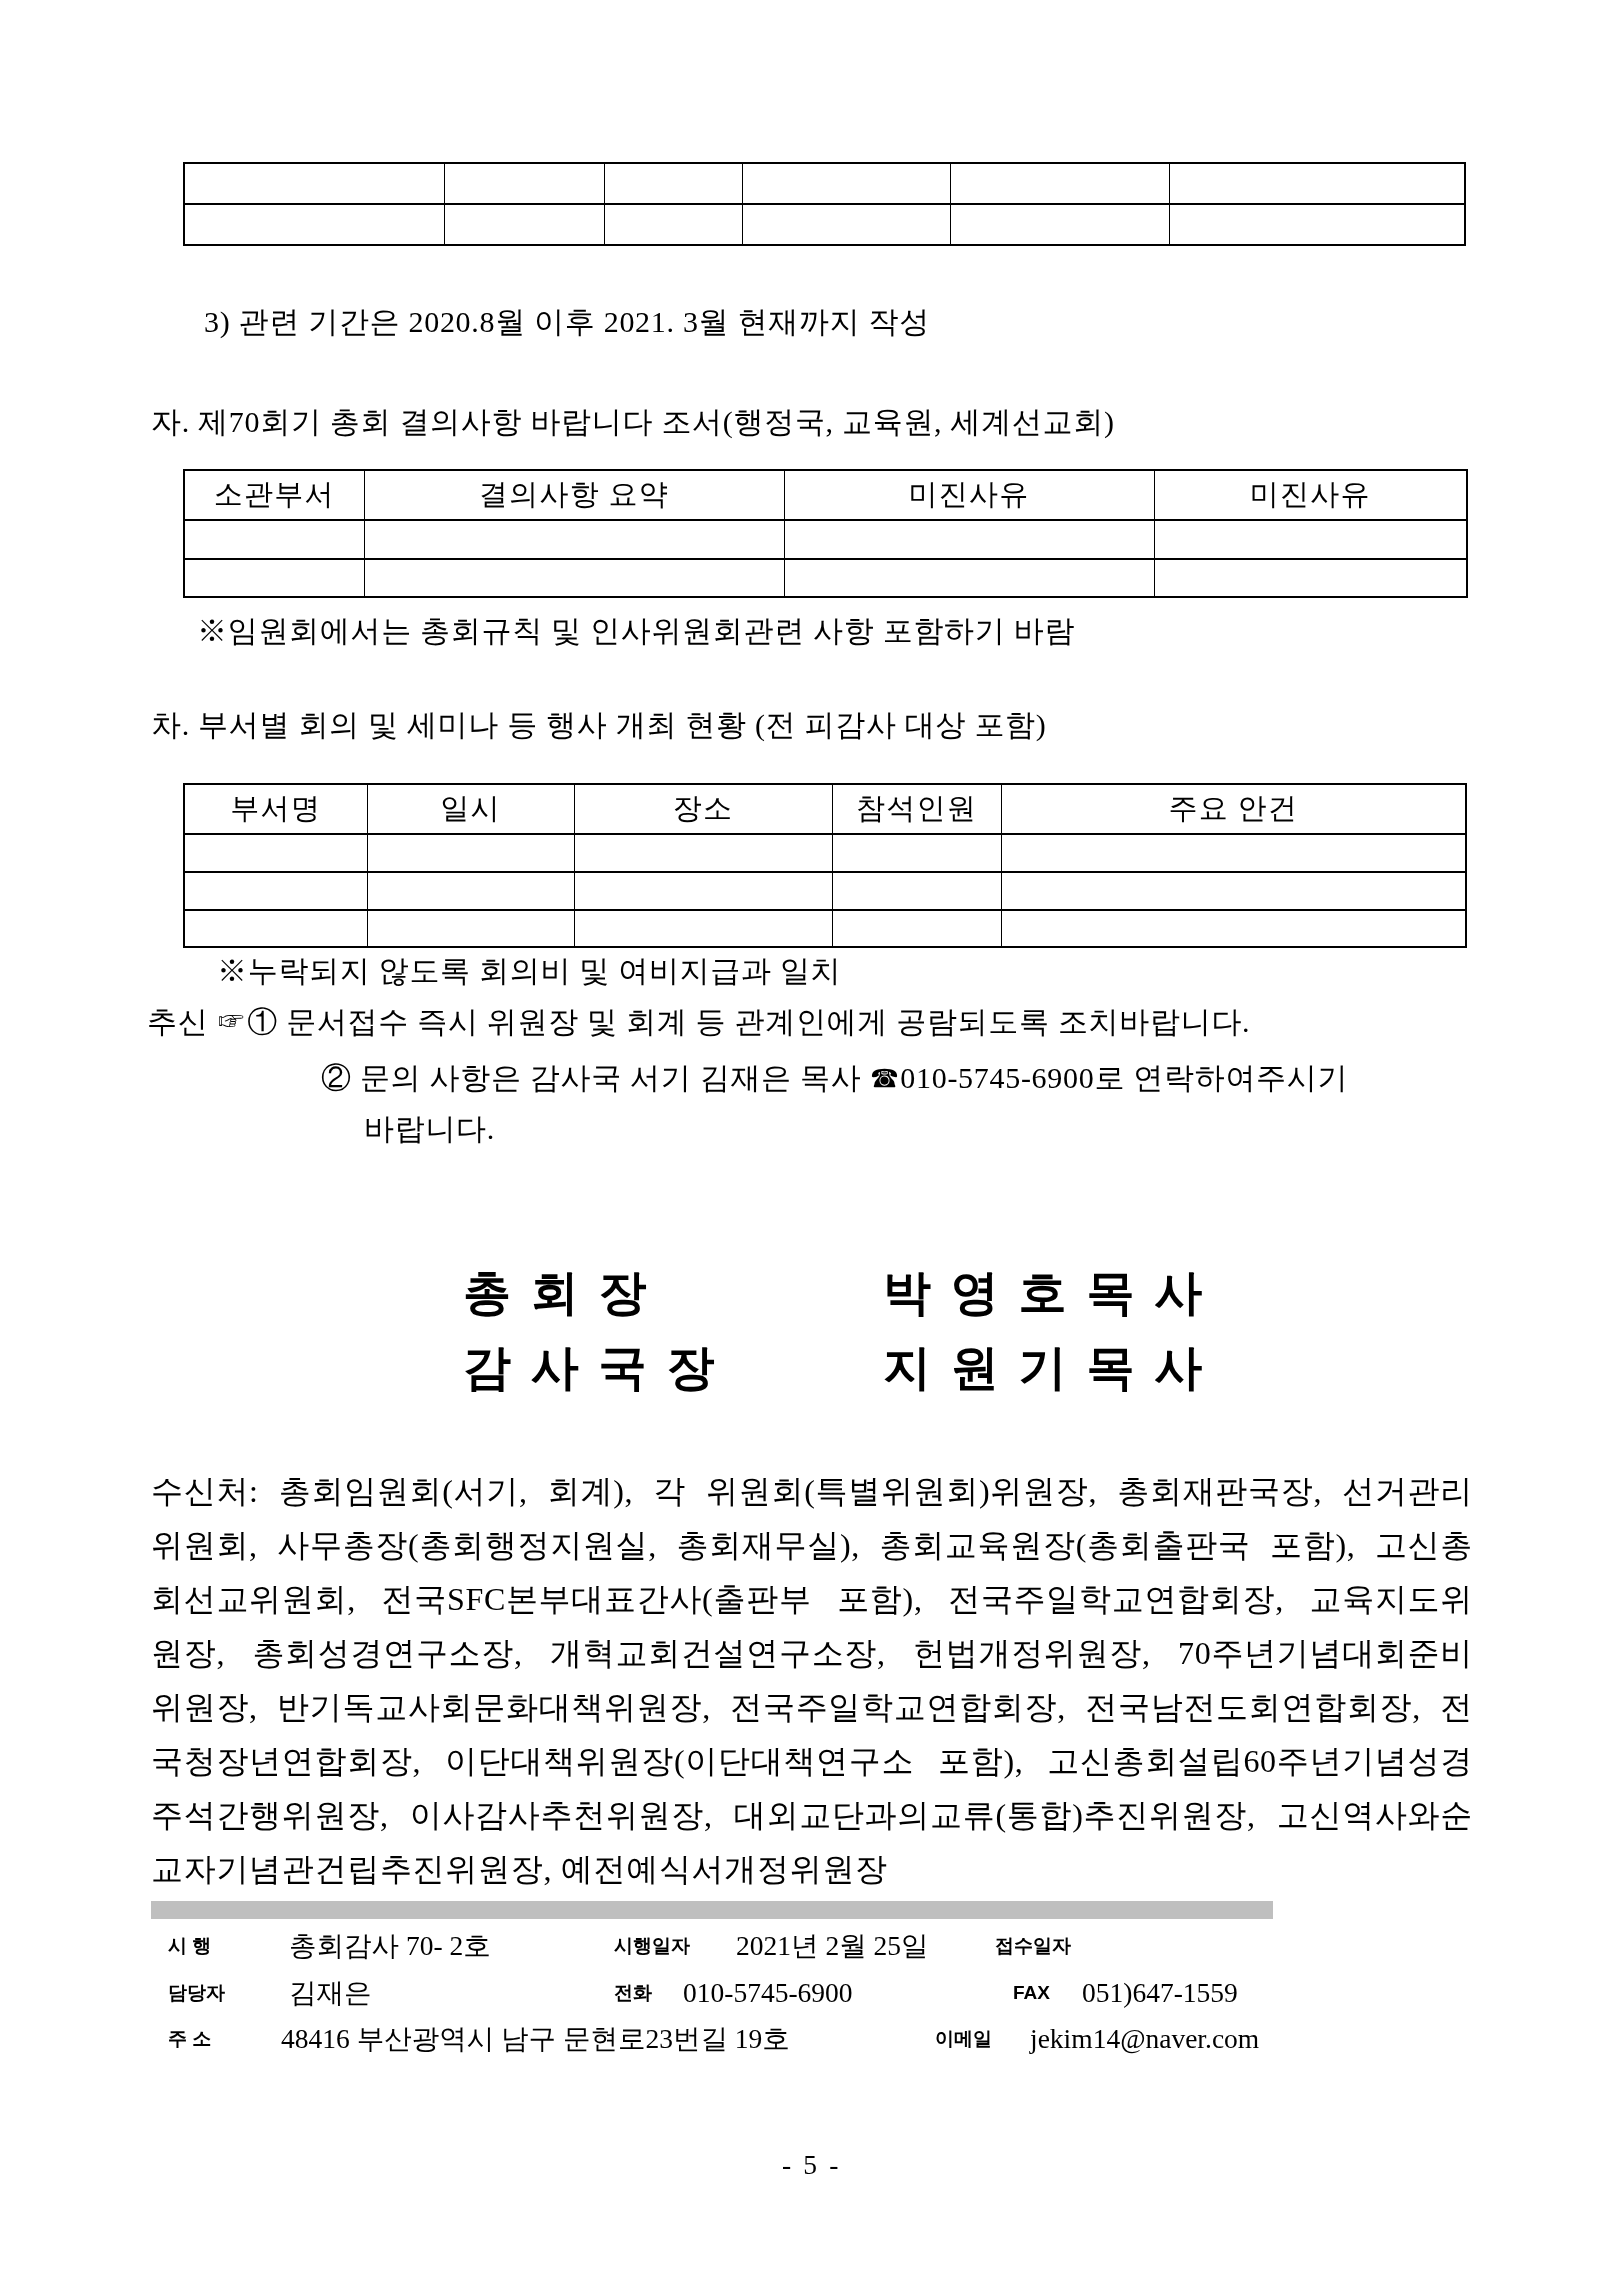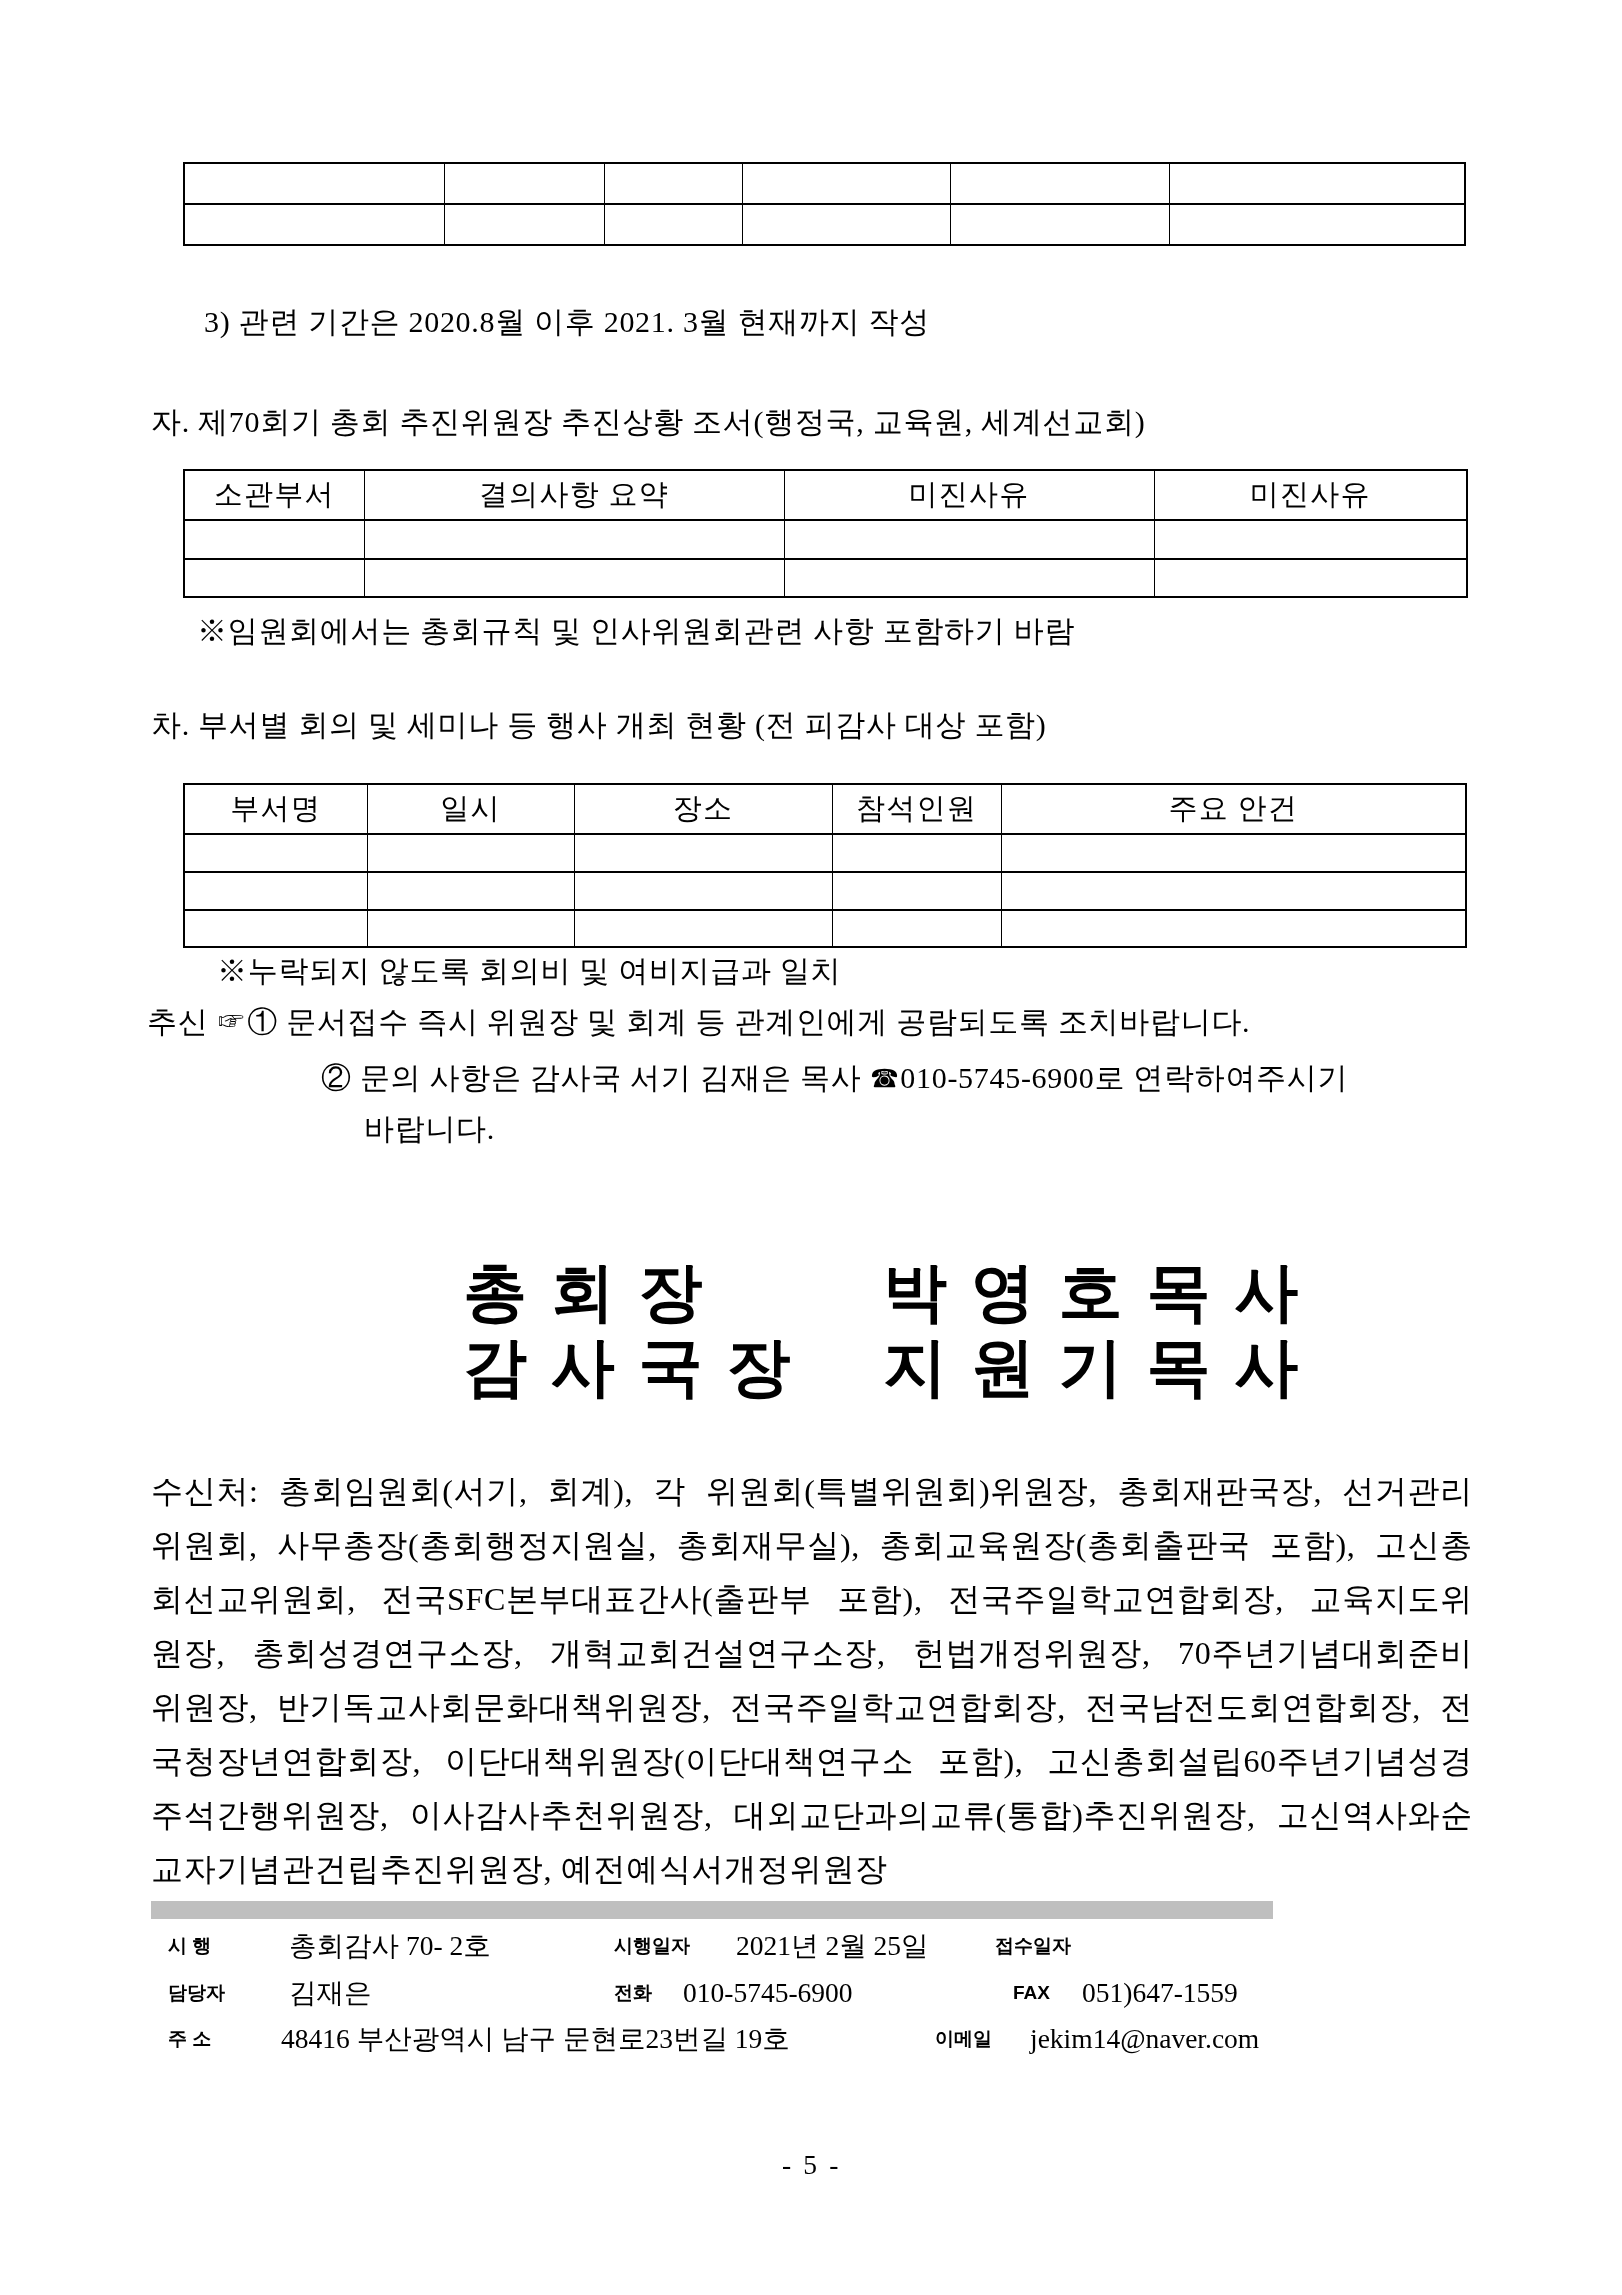--- a/index.html
+++ b/index.html
@@ -9,21 +9,21 @@
     background:#ffffff;color:#000;
     font-family:"Liberation Serif", serif;
     overflow:hidden;
   }
   .line{position:absolute;font-size:30px;line-height:39px;white-space:nowrap;letter-spacing:0.7px;}
   
   table.doc-table{position:absolute;border-collapse:collapse;table-layout:fixed;border:2px solid #000;}
   table.doc-table td{border:1.3px solid #000;border-top-width:2px;border-bottom-width:2px;
     padding:4px;text-align:center;vertical-align:middle;font-size:29px;letter-spacing:1.3px;}
   
-  .sig{position:absolute;font-size:64px;line-height:65px;font-weight:bold;white-space:nowrap;letter-spacing:3.9px;}
+  .sig{position:absolute;font-size:48px;line-height:65px;font-weight:bold;white-space:nowrap;letter-spacing:3.9px;}
   
   .recipients{position:absolute;left:151px;top:1464px;width:1322px;font-size:32px;line-height:54px;letter-spacing:0.7px;}
   .recipients .rl{text-align:justify;text-align-last:justify;}
   .recipients .rl.last{text-align:left;text-align-last:left;}
   
   .f-label{position:absolute;font-family:"Liberation Sans", sans-serif;font-weight:bold;font-size:19px;line-height:39px;white-space:nowrap;}
   .f-value{position:absolute;font-family:"Liberation Serif", serif;font-size:27.5px;line-height:39px;white-space:nowrap;}
   .graybar{position:absolute;left:151px;top:1901px;width:1122px;height:18.3px;background:#bfbfbf;}
   .pagenum{position:absolute;left:0;top:2145px;width:1623px;text-align:center;font-size:27.5px;line-height:39px;letter-spacing:2.6px;}
 </style>
@@ -56,21 +56,21 @@
       <td></td>
           <td></td>
       <td></td>
           <td></td>
     </tr>
   </tbody>
     </table>
 
   <div class="line" style="left:204px;top:302px;">3) 관련 기간은 2020.8월 이후 2021. 3월 현재까지 작성</div>
 
-  <div class="line" style="left:151px;top:402px;">자. 제70회기 총회 추진위원장 추진상황 조서(행정국, 교육원, 세계선교회)</div>
+  <div class="line" style="left:151px;top:402px;">자. 제70회기 총회 결의사항 바랍니다 조서(행정국, 교육원, 세계선교회)</div>
 
   <table class="doc-table" style="left:183px;top:469px;width:1283px;">
     <colgroup>
       <col style="width:180px">
         <col style="width:420px">
         <col style="width:370px">
         <col style="width:313px">
     </colgroup>
     <tbody>
         <tr style="height:50px">

